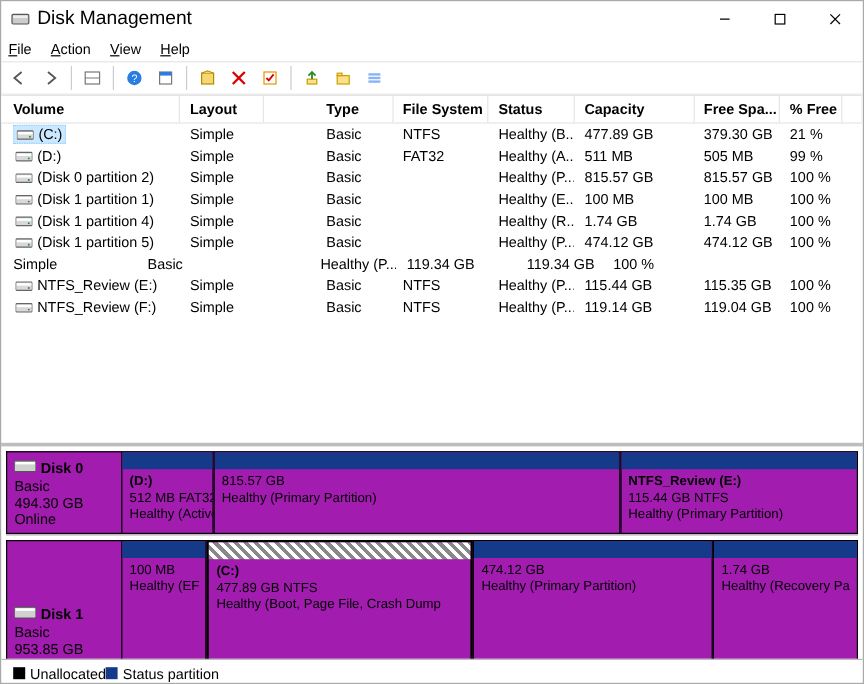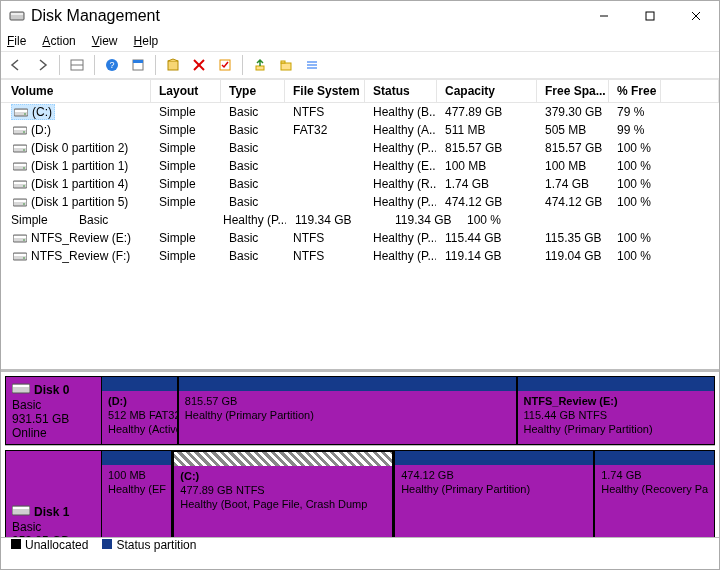--- a/index.html
+++ b/index.html
@@ -27,27 +27,27 @@
   .volcell { display: inline-flex; align-items: center; height: 16px; padding: 0 2px; }
   .graphpane { height: 200px; border-top: 3px solid #bdbdbd; overflow: hidden; display: flex; flex-direction: column; }
   .disk { display: flex; border-bottom: 1px solid #bbb; margin: 4px 4px 0 4px; background: #a21caf; }
   .diskheader { width: 96px; min-width: 96px; border: 1px solid #000; border-right: none; padding: 4px 6px; }
   .diskparts { flex: 1; display: flex; }
   .part { border: 1px solid #000; padding: 0; display: flex; flex-direction: column; min-width: 0; }
   .partstripe { height: 14px; background: #153a8a; }
   .partbody { padding: 4px 6px; font-size: 11px; line-height: 1.25; white-space: nowrap; overflow: hidden; }
   .part.selected { border: 2px solid #000; }
   .part.selected .partstripe { background: repeating-linear-gradient(45deg, #888 0px, #888 3px, #fff 3px, #fff 6px); }
-  .legend { height: 32px; border-top: 1px solid #bbb; display: flex; align-items: flex-start; padding: 0 10px; gap: 14px; font-size: 12px; }
+  .legend { height: 20px; border-top: 1px solid #bbb; display: flex; align-items: flex-end; padding: 0 10px; font-size: 12px; }
   .sw { width: 10px; height: 10px; display: inline-block; margin-right: 4px; }
   .sw.black { background: #000; }
   .sw.blue { background: #153a8a; }
   .c-volume { width: 150px; }
   .c-layout { width: 70px; }
-  .c-type { width: 64px; }
+  .c-type { width: 64px; margin-left: 44px; }
   .c-fs { width: 80px; }
   .c-status { width: 72px; }
   .c-cap { width: 100px; }
   .c-free { width: 72px; }
   .c-pct { width: 52px; }
   .c-rest { flex: 1; }
 </style>
 </head>
 <body>
 
@@ -184,21 +184,21 @@
               </span>
               <span>(C:)</span>
             </span>
           </div>
           <div class="col c-layout">Simple</div>
           <div class="col c-type">Basic</div>
           <div class="col c-fs">NTFS</div>
           <div class="col c-status">Healthy (B...</div>
           <div class="col c-cap">477.89 GB</div>
           <div class="col c-free">379.30 GB</div>
-          <div class="col c-pct">79 %</div>
+          <div class="col c-pct">21 %</div>
           <div class="col c-rest"></div>
         </div>
         <div class="row">
           <div class="col c-volume">
             <span class="volcell">
               <span class="volicon">
                 <svg width="14" height="12" viewBox="0 0 14 12">
                   <rect x="0" y="3" width="14" height="7" rx="1" fill="#d9d9d9" stroke="#666"></rect>
                   <rect x="1" y="4" width="12" height="2" fill="#fff"></rect>
                   <circle cx="11" cy="8" r="0.8" fill="#2a8a2a"></circle>
@@ -366,21 +366,21 @@
         <div class="disk">
           <div class="diskheader">
             <div style="display:flex;align-items:center;gap:4px;">
               <span><svg width="18" height="14" viewBox="0 0 18 14">
                   <rect x="0" y="3" width="18" height="9" rx="1" fill="#d0d0d0" stroke="#555"></rect>
                   <rect x="1" y="4" width="16" height="2" fill="#fff"></rect>
                 </svg></span>
               <b>Disk 0</b>
             </div>
             <div>Basic</div>
-            <div>931.51 GB</div>
+            <div>494.30 GB</div>
             <div>Online</div>
           </div>
           <div class="diskparts">
             <div class="part" style="flex:0.8">
               <div class="partstripe"></div>
               <div class="partbody">
                 <div><b>(D:)</b></div>
                 <div>512 MB FAT32</div>
                 <div>Healthy (Active, EFI S</div>
               </div>

